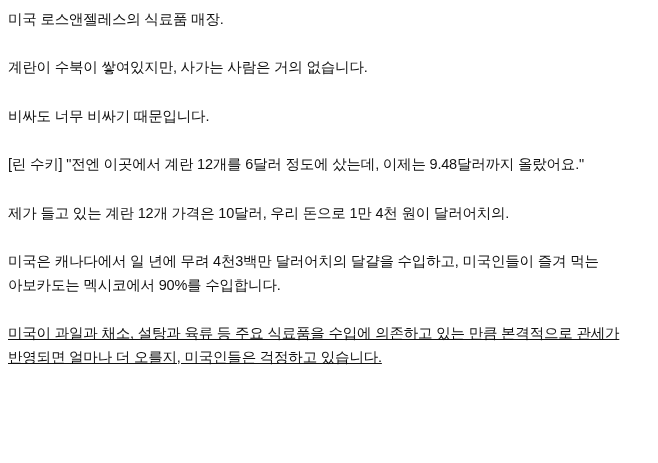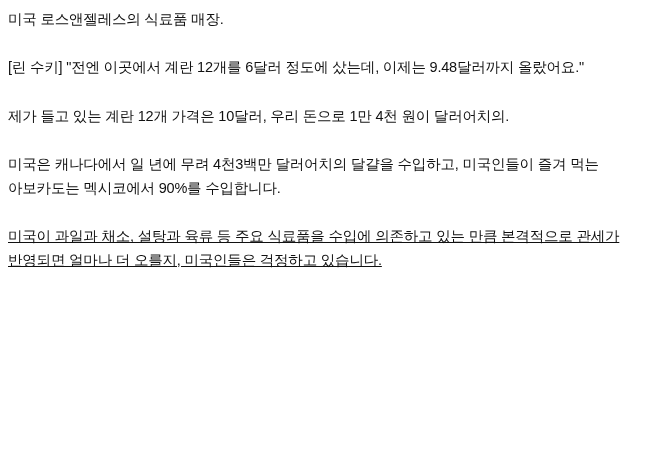--- a/index.html
+++ b/index.html
@@ -33,17 +33,19 @@
   .para:last-child {
     margin-bottom: 0;
     text-decoration: underline;
   }
 </style>
 </head>
 <body>
 
 <div id="article">
   <p class="para">미국 로스앤젤레스의 식료품 매장.</p>
+  <p class="para">계란이 수북이 쌓여있지만, 사가는 사람은 거의 없습니다.</p>
+  <p class="para">비싸도 너무 비싸기 때문입니다.</p>
   <p class="para">[린 수키] "전엔 이곳에서 계란 12개를 6달러 정도에 샀는데, 이제는 9.48달러까지 올랐어요."</p>
   <p class="para">제가 들고 있는 계란 12개 가격은 10달러, 우리 돈으로 1만 4천 원이 달러어치의.</p>
   <p class="para">미국은 캐나다에서 일 년에 무려 4천3백만 달러어치의 달걀을 수입하고, 미국인들이 즐겨 먹는 아보카도는 멕시코에서 90%를 수입합니다.</p>
   <p class="para">미국이 과일과 채소, 설탕과 육류 등 주요 식료품을 수입에 의존하고 있는 만큼 본격적으로 관세가 반영되면 얼마나 더 오를지, 미국인들은 걱정하고 있습니다.</p>
 </div>
 
 </body></html>

